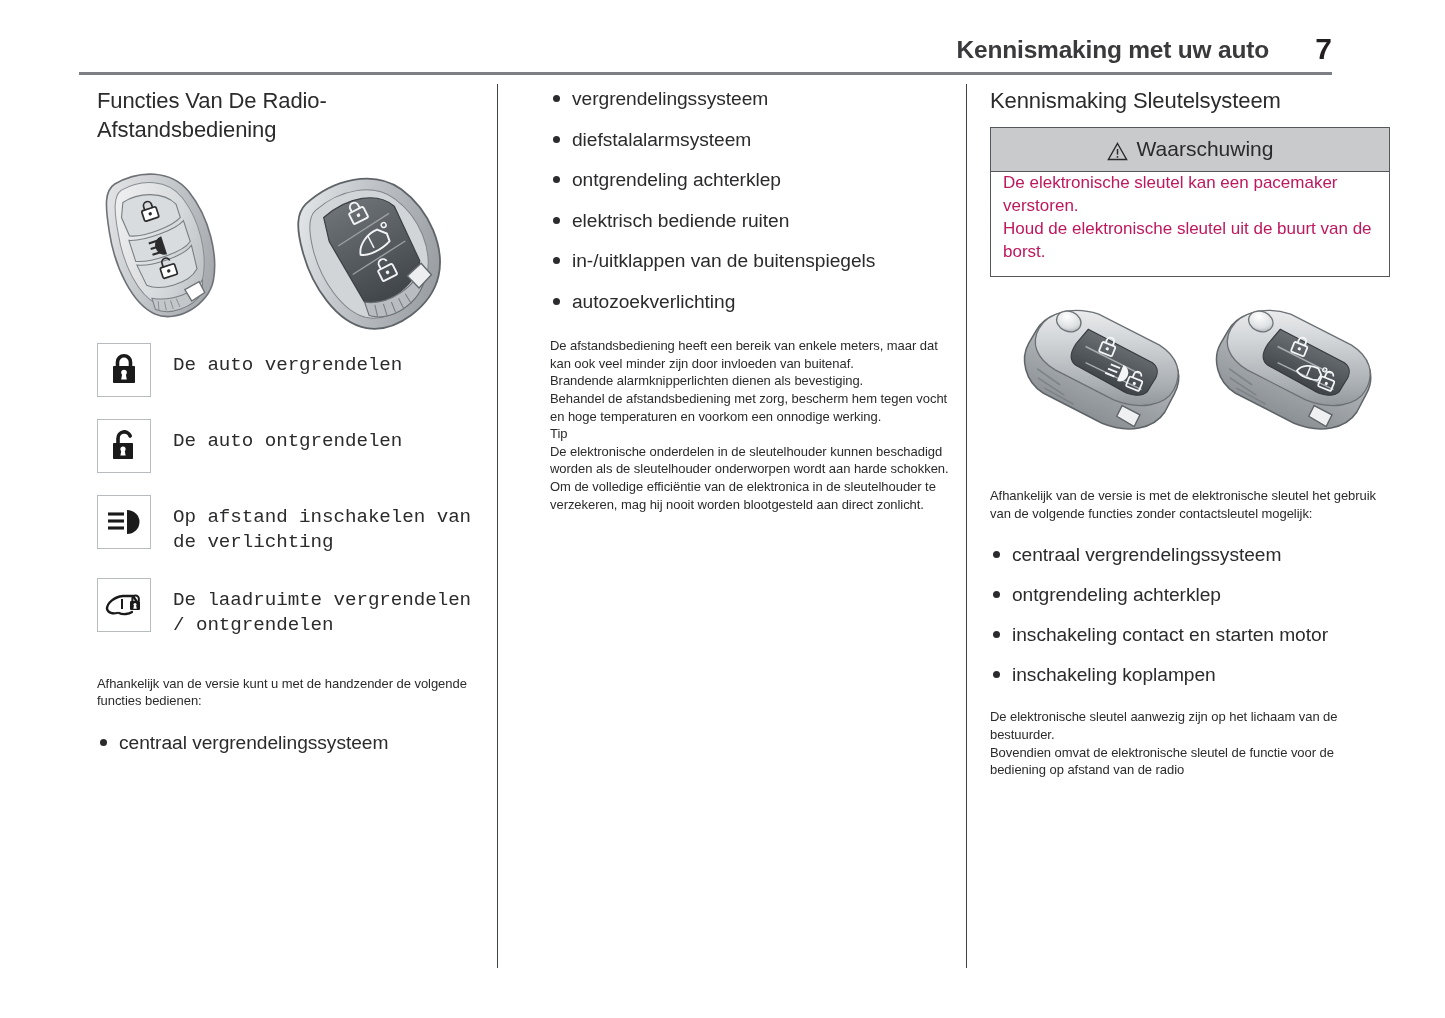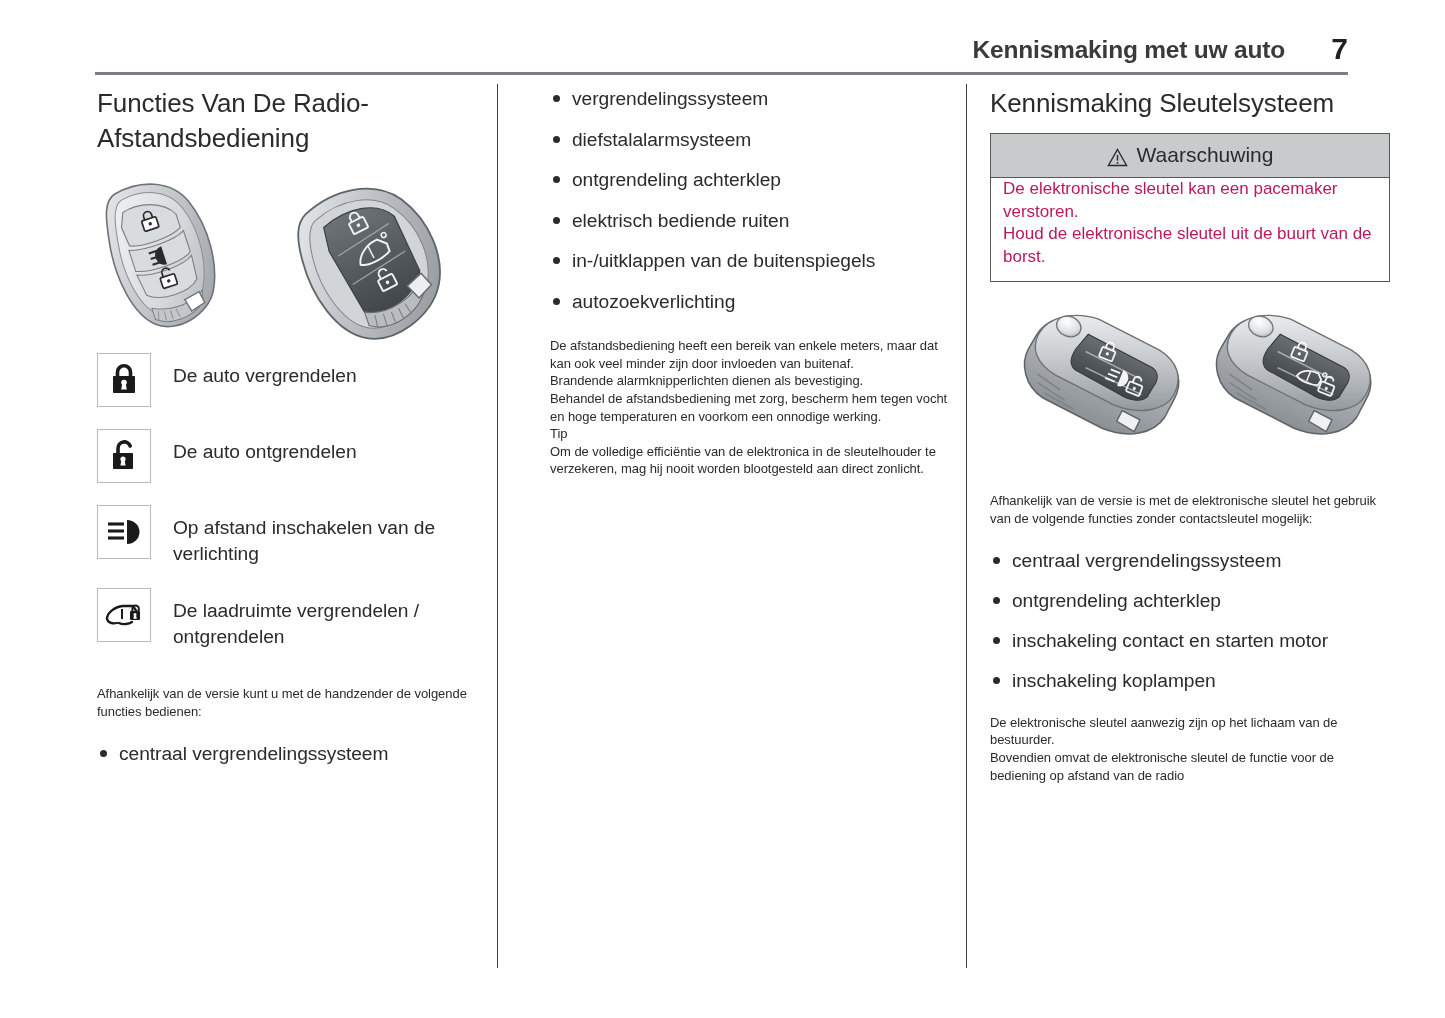--- a/index.html
+++ b/index.html
@@ -18,21 +18,21 @@
 
   .page {
     position: absolute;
     inset: 0;
     background: #ffffff;
   }
 
   
   .header {
     position: absolute;
-    left: 95px;
+    left: 79px;
     top: 36px;
     width: 1253px;
     height: 40px;
   }
   .header-title {
     position: absolute;
     right: 63px;
     top: 0;
     font-size: 24.5px;
     font-weight: 700;
@@ -73,21 +73,21 @@
     width: 1px;
     height: 884px;
     background: #404244;
   }
   .divider-1 { left: 497px; }
   .divider-2 { left: 966px; }
 
   
   h1.section-title {
     margin: 0 0 12px 0;
-    font-size: 26px;
+    font-size: 22px;
     font-weight: 400;
     line-height: 1.33;
     color: #2b2b2d;
     letter-spacing: -0.1px;
   }
 
   p.body {
     margin: 0;
     font-size: 13px;
     line-height: 1.355;
@@ -141,20 +141,21 @@
     background: #fff;
   }
   .icon-label {
     margin-left: 22px;
     font-size: 19.2px;
     line-height: 1.33;
     color: #2b2b2d;
     padding-top: 10px;
     max-width: 316px;
     letter-spacing: -0.05px;
+    font-family: Liberation Mono, monospace;
   }
 
   
   .warning-box {
     border: 1px solid #55585a;
     box-sizing: border-box;
     margin-top: 4px;
     background: #ffffff;
   }
   .warning-head {
@@ -387,20 +388,21 @@
       <li>in-/uitklappen van de buitenspiegels</li>
       <li>autozoekverlichting</li>
     </ul>
 
     <div style="height:8px"></div>
 
     <p class="body">De afstandsbediening heeft een bereik van enkele meters, maar dat kan ook veel minder zijn door invloeden van buitenaf.</p>
     <p class="body">Brandende alarmknipperlichten dienen als bevestiging.</p>
     <p class="body">Behandel de afstandsbediening met zorg, bescherm hem tegen vocht en hoge temperaturen en voorkom een onnodige werking.</p>
     <p class="body">Tip</p>
+    <p class="body">De elektronische onderdelen in de sleutelhouder kunnen beschadigd worden als de sleutelhouder onderworpen wordt aan harde schokken.</p>
     <p class="body">Om de volledige efficiëntie van de elektronica in de sleutelhouder te verzekeren, mag hij nooit worden blootgesteld aan direct zonlicht.</p>
   </div>
 
   <div class="col col-right">
 
     <h1 class="section-title">Kennismaking Sleutelsysteem</h1>
 
     <div class="warning-box">
       <div class="warning-head">
         <span>

